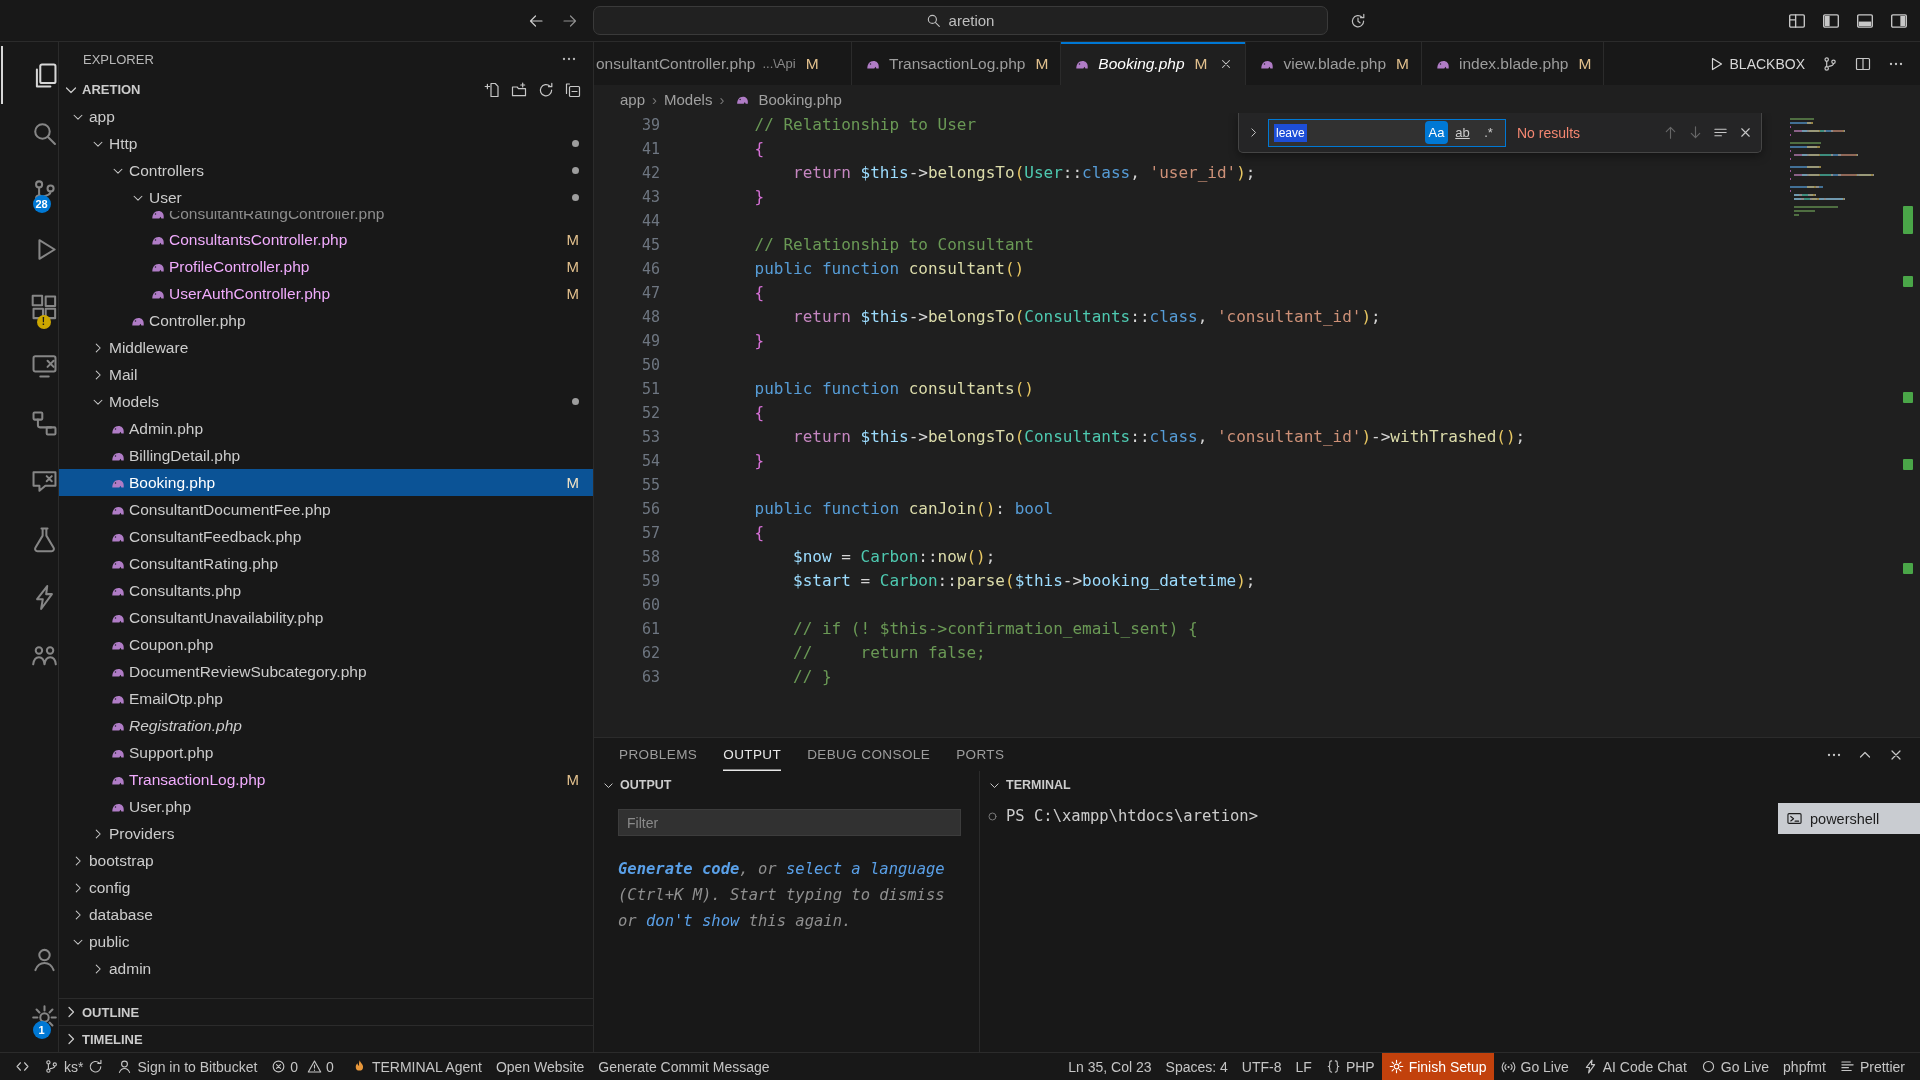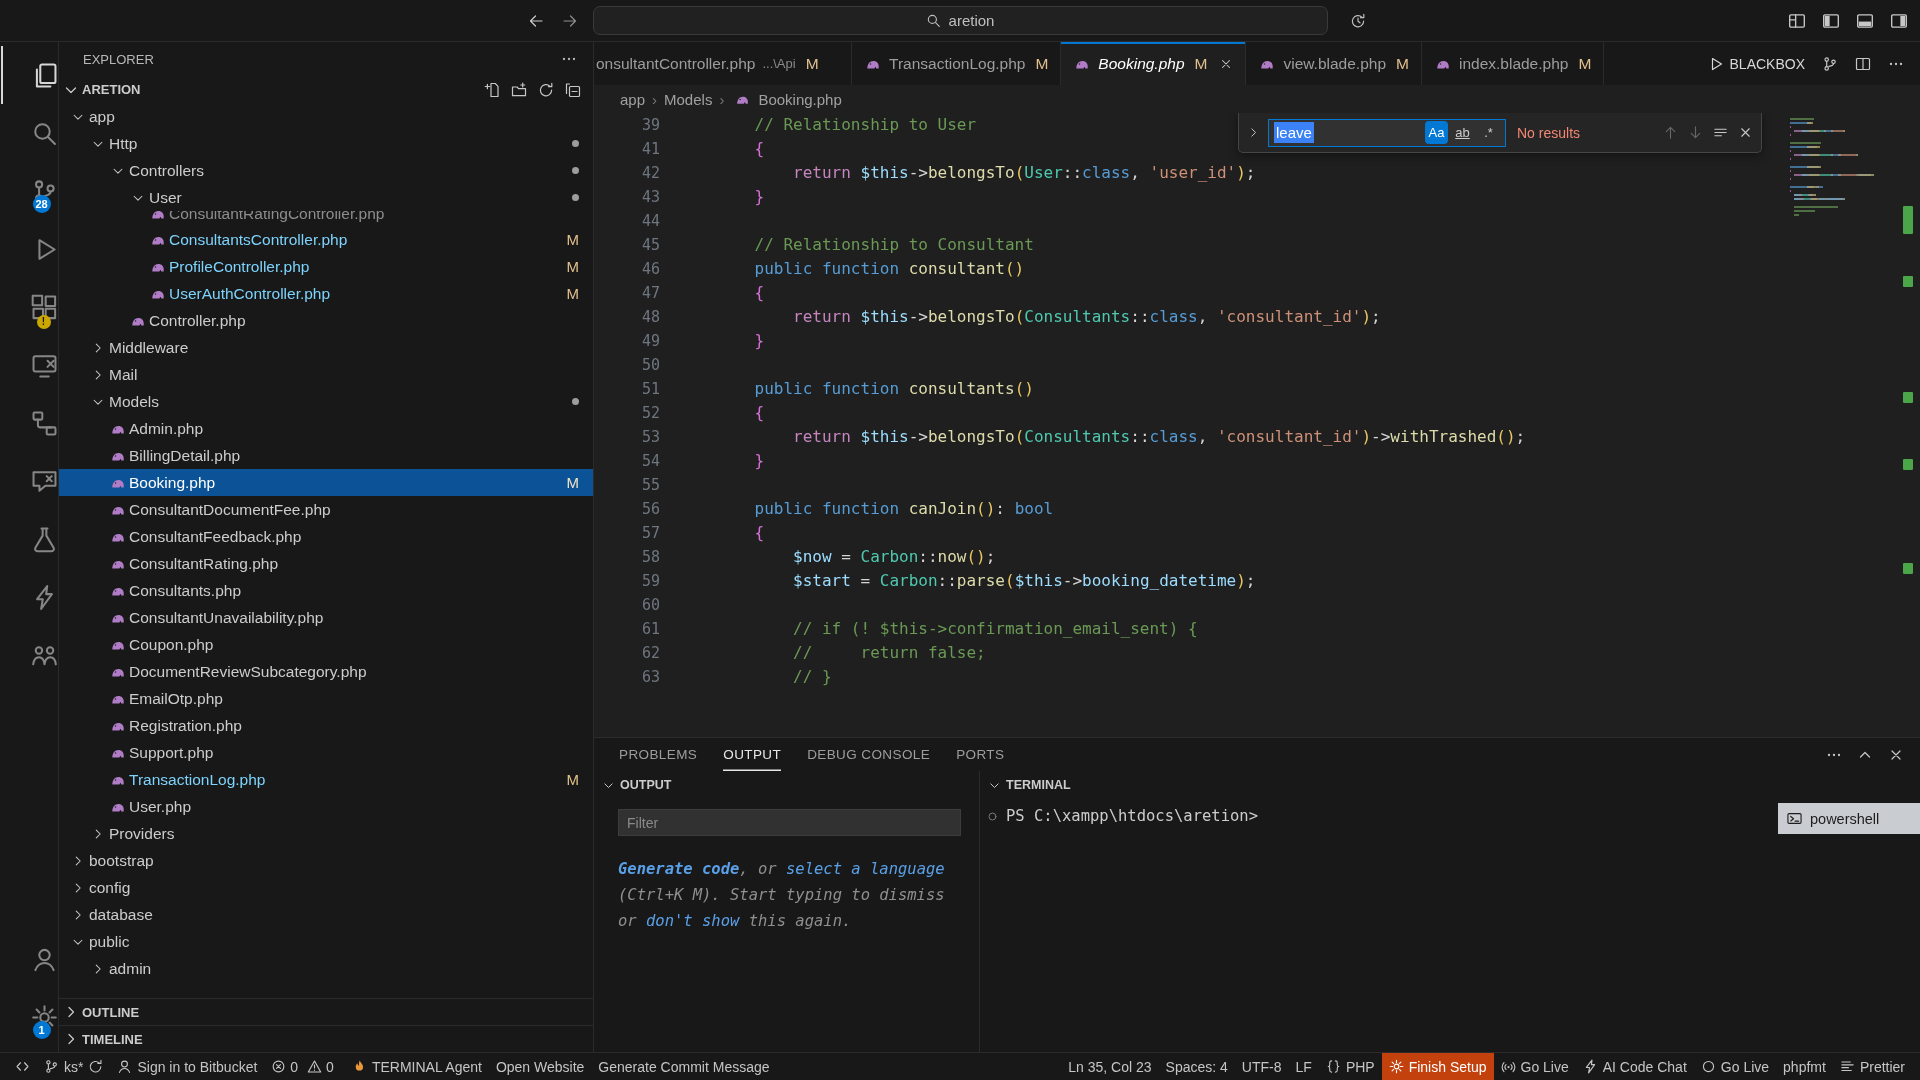--- a/index.html
+++ b/index.html
@@ -35,21 +35,21 @@
   .sidebar{flex:0 0 535px;background:#181818;border-right:1px solid #2b2b2b;display:flex;flex-direction:column;min-height:0}
   .sb-header{flex:0 0 34px;display:flex;align-items:center;padding:0 16px 0 24px;font-size:13px;color:#b8b8b8}
   .sb-header .sp{flex:1}
   .section-head{flex:0 0 27px;display:flex;align-items:center;font-size:13px;font-weight:bold;color:#ccc;padding:0 12px 0 4px;gap:3px}
   .section-actions{margin-left:auto;display:flex;gap:11px;color:#c7c7c7}
   .tree{flex:1;overflow:hidden}
   .trow{height:27px;position:relative;cursor:pointer;color:#ccc;font-size:15.5px}
   .trow .rc{display:flex;align-items:center;height:27px;width:100%}
   .trow.clipped{height:15px;overflow:hidden}
   .trow.clipped .rc{margin-top:-11px;color:#8d8d8d}
-  .trow.mod .lbl{color:#7dd3fc}
+  .trow.mod .lbl{color:#f0abfc}
   .trow.sel{background:#0b5396}
   .trow.sel .lbl,.trow.sel .rc{color:#fff}
   .trow .lbl{white-space:nowrap;overflow:hidden}
   .chev{flex:0 0 22px;display:flex;justify-content:center;color:#c7c7c7}
   .chev svg,.ficon svg{width:14px;height:14px}
   .ficon{flex:0 0 22px;display:flex;justify-content:center}
   .ficon svg{width:16px;height:16px}
   .trow .right{position:absolute;right:14px;top:0;height:27px;display:flex;align-items:center}
   .mbadge{color:#e2c08d;font-size:15px}
   .trow.sel .mbadge{color:#f2e3c4}
@@ -89,21 +89,21 @@
   .minimap{position:absolute;right:32px;top:0;width:106px;bottom:0;padding:5px 0 0 4px}
   .mm-line{height:2px;margin-bottom:2px;display:flex}
   .mm-line span{height:2px;opacity:.65}
   .ruler{position:absolute;right:0;top:0;width:32px;bottom:0}
   .rmark{position:absolute;right:7px;width:10px;background:#4aa648;border-radius:1px}
 
   .find{position:absolute;top:0;right:158px;width:524px;height:40px;background:#252526;border:1px solid #454545;border-top:none;border-radius:0 0 5px 5px;display:flex;align-items:center;padding:0 8px;gap:7px;z-index:5;box-shadow:0 3px 10px rgba(0,0,0,.4)}
   .find .toggle{color:#c7c7c7;flex:0 0 14px}
   .find .toggle svg{width:13px;height:13px}
   .find-input{flex:0 0 238px;height:28px;background:#313131;border:1px solid #0078d4;display:flex;align-items:center;padding:0 5px;gap:4px;cursor:text}
-  .find-input .q{background:#3b82f6;color:#fff;font-size:15px;padding:2px 2px;font-family:"Liberation Sans",sans-serif}
+  .find-input .q{background:#1d4ed8;color:#fff;font-size:12px;padding:2px 2px;font-family:"Liberation Sans",sans-serif}
   .fi-btns{margin-left:auto;display:flex;gap:3px;align-items:center}
   .fbtn{min-width:23px;height:23px;border-radius:4px;display:flex;align-items:center;justify-content:center;font-size:13px;color:#ccc;cursor:pointer}
   .fbtn.on{background:#0078d4;color:#fff}
   .fbtn.word{text-decoration:underline}
   .noresults{color:#f48771;font-size:14px;white-space:nowrap;margin:0 4px;flex:1}
   .ficons{display:flex;gap:10px;align-items:center;color:#c7c7c7}
   .ficons .dis{opacity:.4}
   .ficons .icon svg{width:15px;height:15px}
 
   
@@ -633,21 +633,21 @@
               <span class="icon ficon">
                 <svg viewBox="0 0 16 16" fill="none" stroke="currentColor" stroke-width="1.2" stroke-linecap="round" stroke-linejoin="round">
                   <path d="M2.3 12.6c0-4.6 2.4-7.6 6.2-7.6 3 0 5.2 2.2 5.2 5.2v2.4h-2.3l-.9-1.9-1.2 1.9z" fill="#b07cc6" stroke="none"></path>
                   <circle cx="5.5" cy="8" r=".75" fill="#22232a" stroke="none"></circle>
                 </svg>
               </span>
               <span class="lbl">EmailOtp.php</span>
             </div>
           </div>
           <div class="trow">
-            <div class="rc" style="padding-left: 48px;">
+            <div class="rc" style="padding-left: 48px; font-style: italic;">
               <span class="icon ficon">
                 <svg viewBox="0 0 16 16" fill="none" stroke="currentColor" stroke-width="1.2" stroke-linecap="round" stroke-linejoin="round">
                   <path d="M2.3 12.6c0-4.6 2.4-7.6 6.2-7.6 3 0 5.2 2.2 5.2 5.2v2.4h-2.3l-.9-1.9-1.2 1.9z" fill="#b07cc6" stroke="none"></path>
                   <circle cx="5.5" cy="8" r=".75" fill="#22232a" stroke="none"></circle>
                 </svg>
               </span>
               <span class="lbl">Registration.php</span>
             </div>
           </div>
           <div class="trow">

